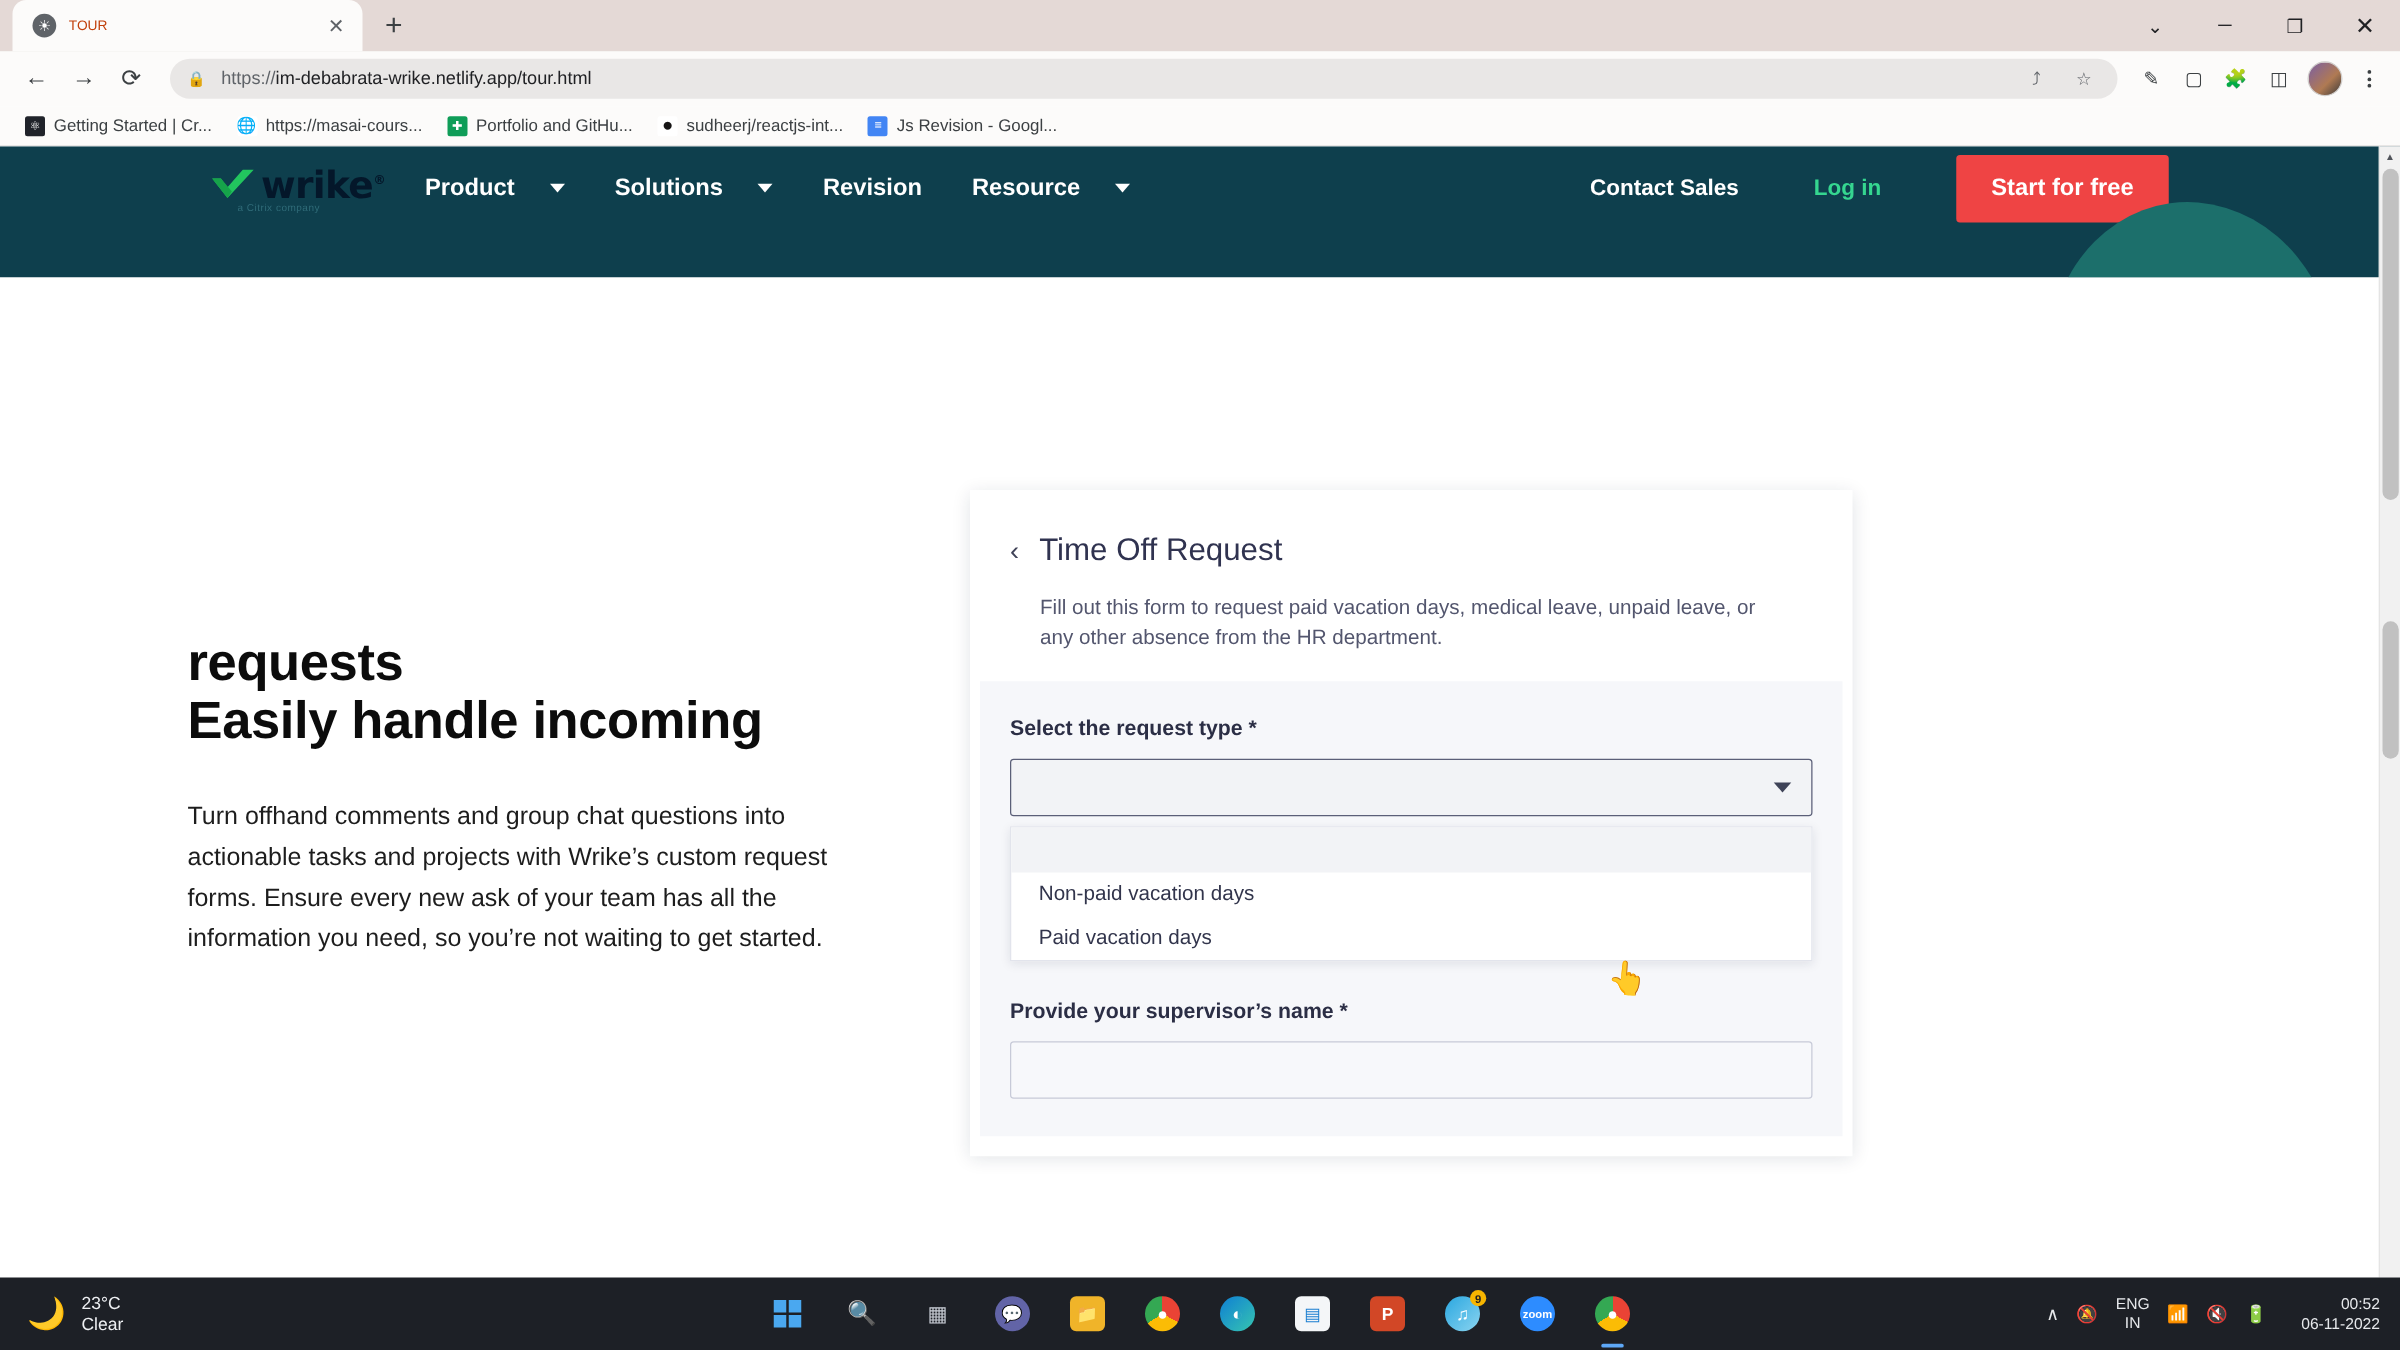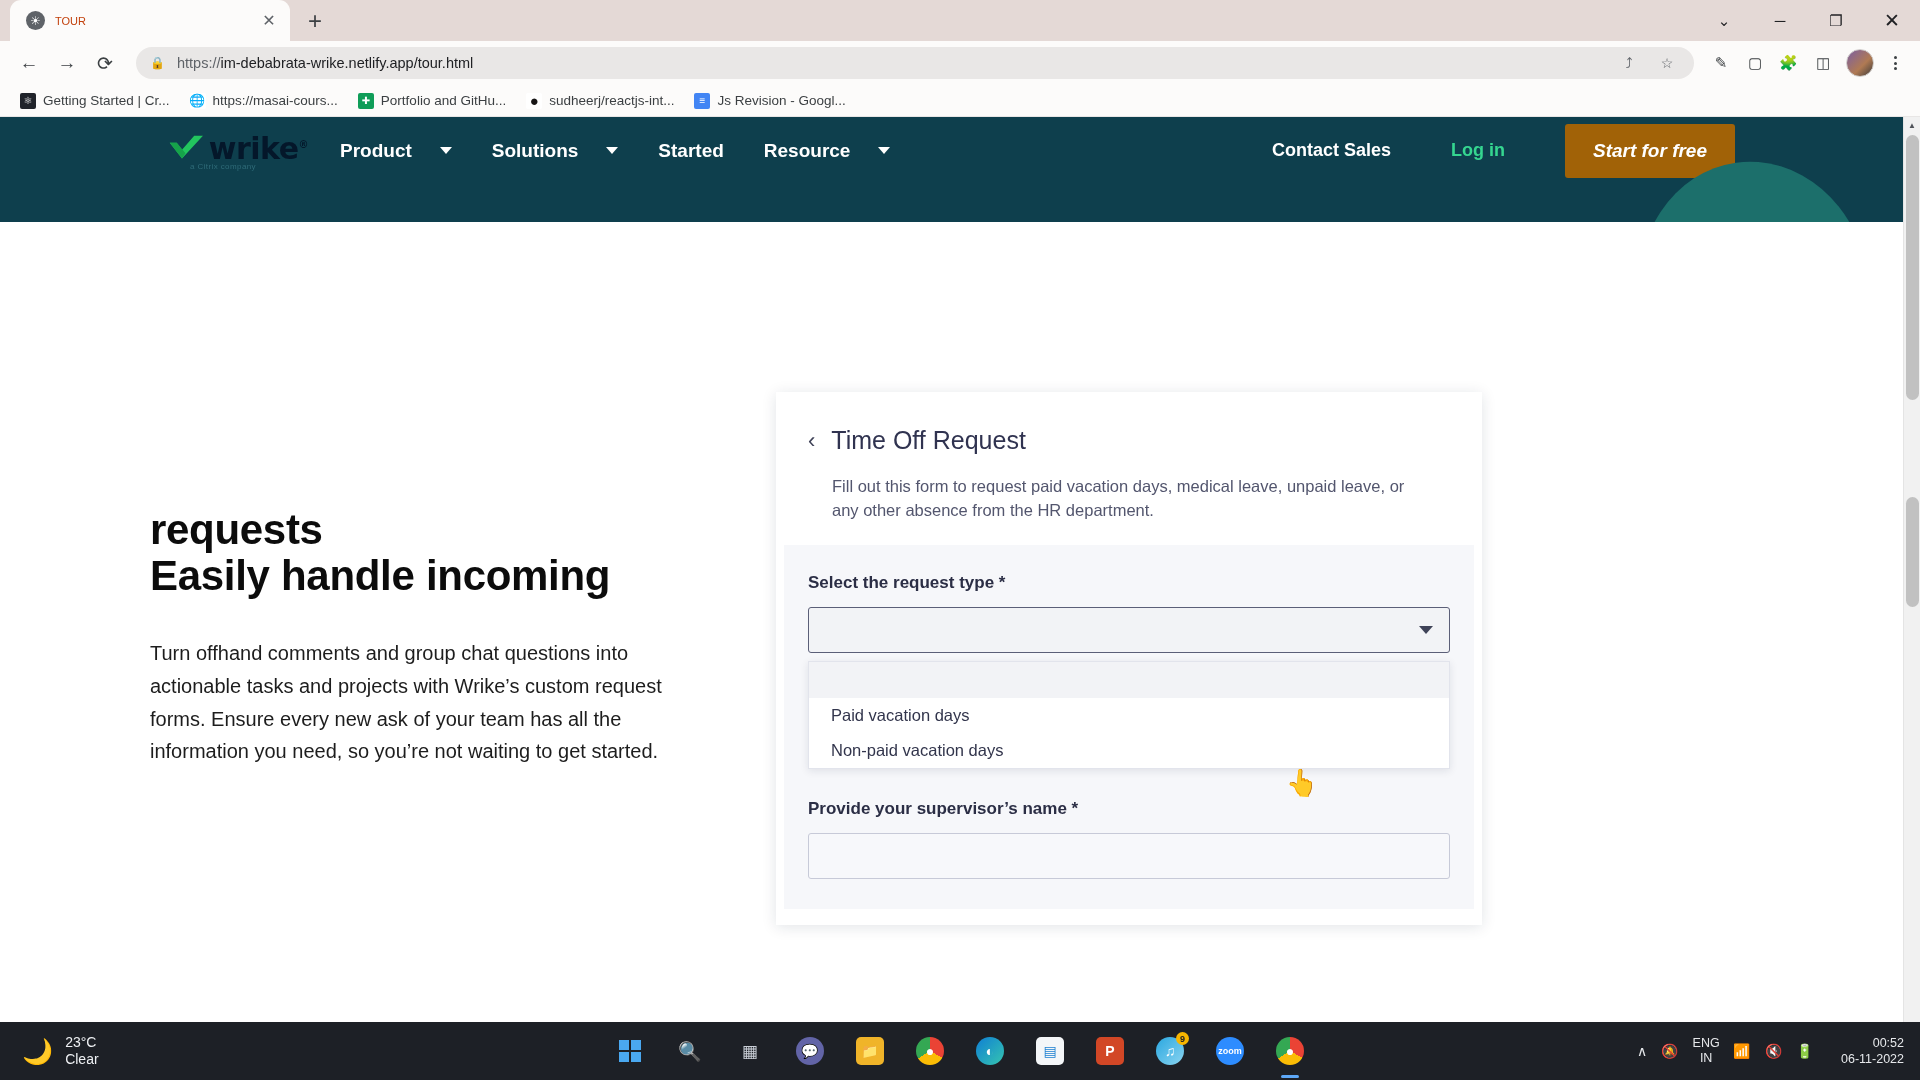--- a/index.html
+++ b/index.html
@@ -161,22 +161,22 @@
     width: 0; height: 0; border-left: 6px solid transparent;
     border-right: 6px solid transparent; border-top: 7px solid #ffffff;
   }
   .hdr-right {
     margin-left: auto; display: flex; align-items: center;
     gap: 60px; padding-right: 185px;
   }
   .hdr-link { color: #fff; font-size: 18px; font-weight: 700; }
   .hdr-link.login { color: #35d690; }
   .cta-btn {
-    background: #a16207; color: #ffffff; font-size: 19px; font-weight: 700;
-    padding: 16px 28px; border-radius: 3px; font-style: italic;
+    background: #ef4444; color: #ffffff; font-size: 19px; font-weight: 700;
+    padding: 16px 28px; border-radius: 3px;
   }
   .hero-swoosh {
     position: absolute; right: 60px; bottom: -70px;
     width: 230px; height: 130px; background: #1c6f6b;
     border-radius: 50% 50% 0 0 / 100% 100% 0 0;
     transform: rotate(-8deg);
   }
 
   
   .page-body { background: #fff; height: 800px; position: relative; }
@@ -382,21 +382,21 @@
         <div class="nav-links">
           <div class="nav-link">
             <span>Product</span>
             <span class="caret"></span>
           </div>
           <div class="nav-link">
             <span>Solutions</span>
             <span class="caret"></span>
           </div>
           <div class="nav-link">
-            <span>Started</span>
+            <span>Revision</span>
           </div>
           <div class="nav-link">
             <span>Resource</span>
             <span class="caret"></span>
           </div>
         </div>
         <div class="hdr-right">
           <span class="hdr-link">Contact Sales</span>
           <span class="hdr-link login">Log in</span>
           <span class="cta-btn">Start for free</span>
@@ -423,22 +423,22 @@
           <div class="card-desc">Fill out this form to request paid vacation days, medical leave, unpaid leave, or any other absence from the HR department.</div>
         </div>
 
         <div class="form-area">
           <div class="field-label">Select the request type *</div>
           <div class="select-box">
             <span class="sel-caret"></span>
           </div>
           <div class="dropdown">
             <div class="dd-blank"></div>
+            <div class="dd-item">Non-paid vacation days</div>
             <div class="dd-item">Paid vacation days</div>
-            <div class="dd-item">Non-paid vacation days</div>
           </div>
           <div class="field-label2">Provide your supervisor’s name *</div>
           <div class="text-input"></div>
         </div>
       </div>
 
       <div class="cursor-hand">👆</div>
     </div>
   </div>
 

